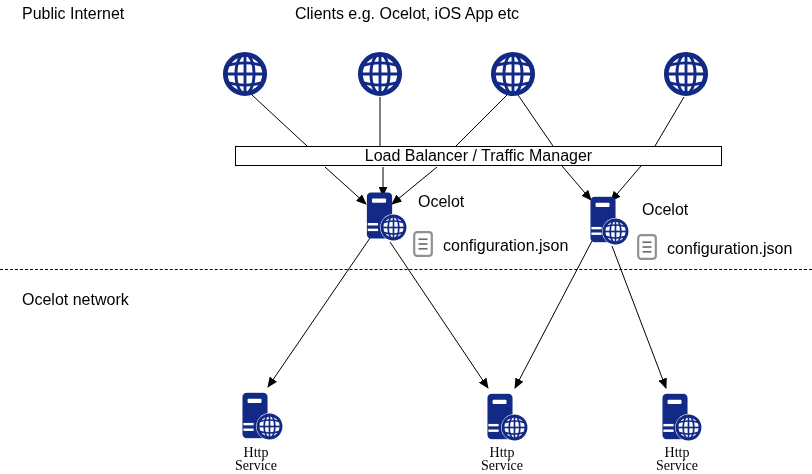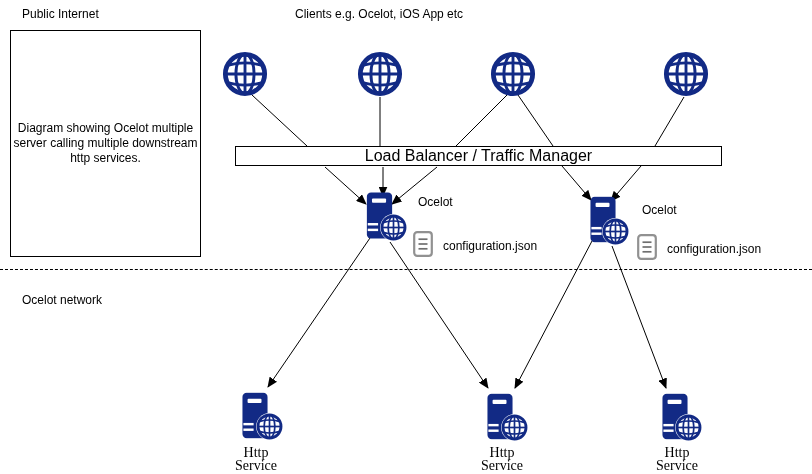--- a/index.html
+++ b/index.html
@@ -7,21 +7,21 @@
     --edge:#000000;
     --doc-border:#919191;
     --doc-line:#6f6f6f;
     --text:#000000;
     --bg:#ffffff;
   }
   *{box-sizing:border-box;margin:0;padding:0;}
   body{background:var(--bg);font-family:"Liberation Sans",sans-serif;color:var(--text);}
   .canvas{position:relative;width:812px;height:474px;background:var(--bg);overflow:hidden;}
   .abs{position:absolute;}
-  .lbl{font-size:12px;line-height:14px;white-space:nowrap;}
+  .lbl{font-size:16px;line-height:14px;white-space:nowrap;}
   .note-box{
     left:10px;top:30px;width:191px;height:227px;
     border:1px solid #000;background:#fff;
     display:flex;align-items:center;justify-content:center;
   }
   .note-box .note-text{
     font-size:12px;line-height:15px;text-align:center;width:187px;white-space:normal;
   }
   .lb-box{
     left:235px;top:146px;width:487px;height:20px;
@@ -83,23 +83,20 @@
       <line x1="370" y1="238" x2="268" y2="387" marker-end="url(#arrowhead)"></line>
       <line x1="390" y1="242" x2="488" y2="388" marker-end="url(#arrowhead)"></line>
       <line x1="592" y1="241" x2="515" y2="388" marker-end="url(#arrowhead)"></line>
       <line x1="612" y1="246" x2="666" y2="388" marker-end="url(#arrowhead)"></line>
     </svg>
 
   <div class="abs lbl" style="left:22px;top:7px">Public Internet</div>
   <div class="abs lbl" style="left:295px;top:7px">Clients e.g. Ocelot, iOS App etc</div>
   <div class="abs lbl" style="left:22px;top:293px">Ocelot network</div>
 
-  <div class="abs note-box">
-    <div class="note-text">Diagram showing Ocelot multiple server calling multiple downstream http services.</div>
-  </div>
 
   <svg class="abs icon" style="left:222px;top:51px" width="46" height="46" viewBox="0 0 48 48">
       <use href="#sym-globe"></use>
     </svg>
   <svg class="abs icon" style="left:357px;top:51px" width="46" height="46" viewBox="0 0 48 48">
       <use href="#sym-globe"></use>
     </svg>
   <svg class="abs icon" style="left:490px;top:51px" width="46" height="46" viewBox="0 0 48 48">
       <use href="#sym-globe"></use>
     </svg>

